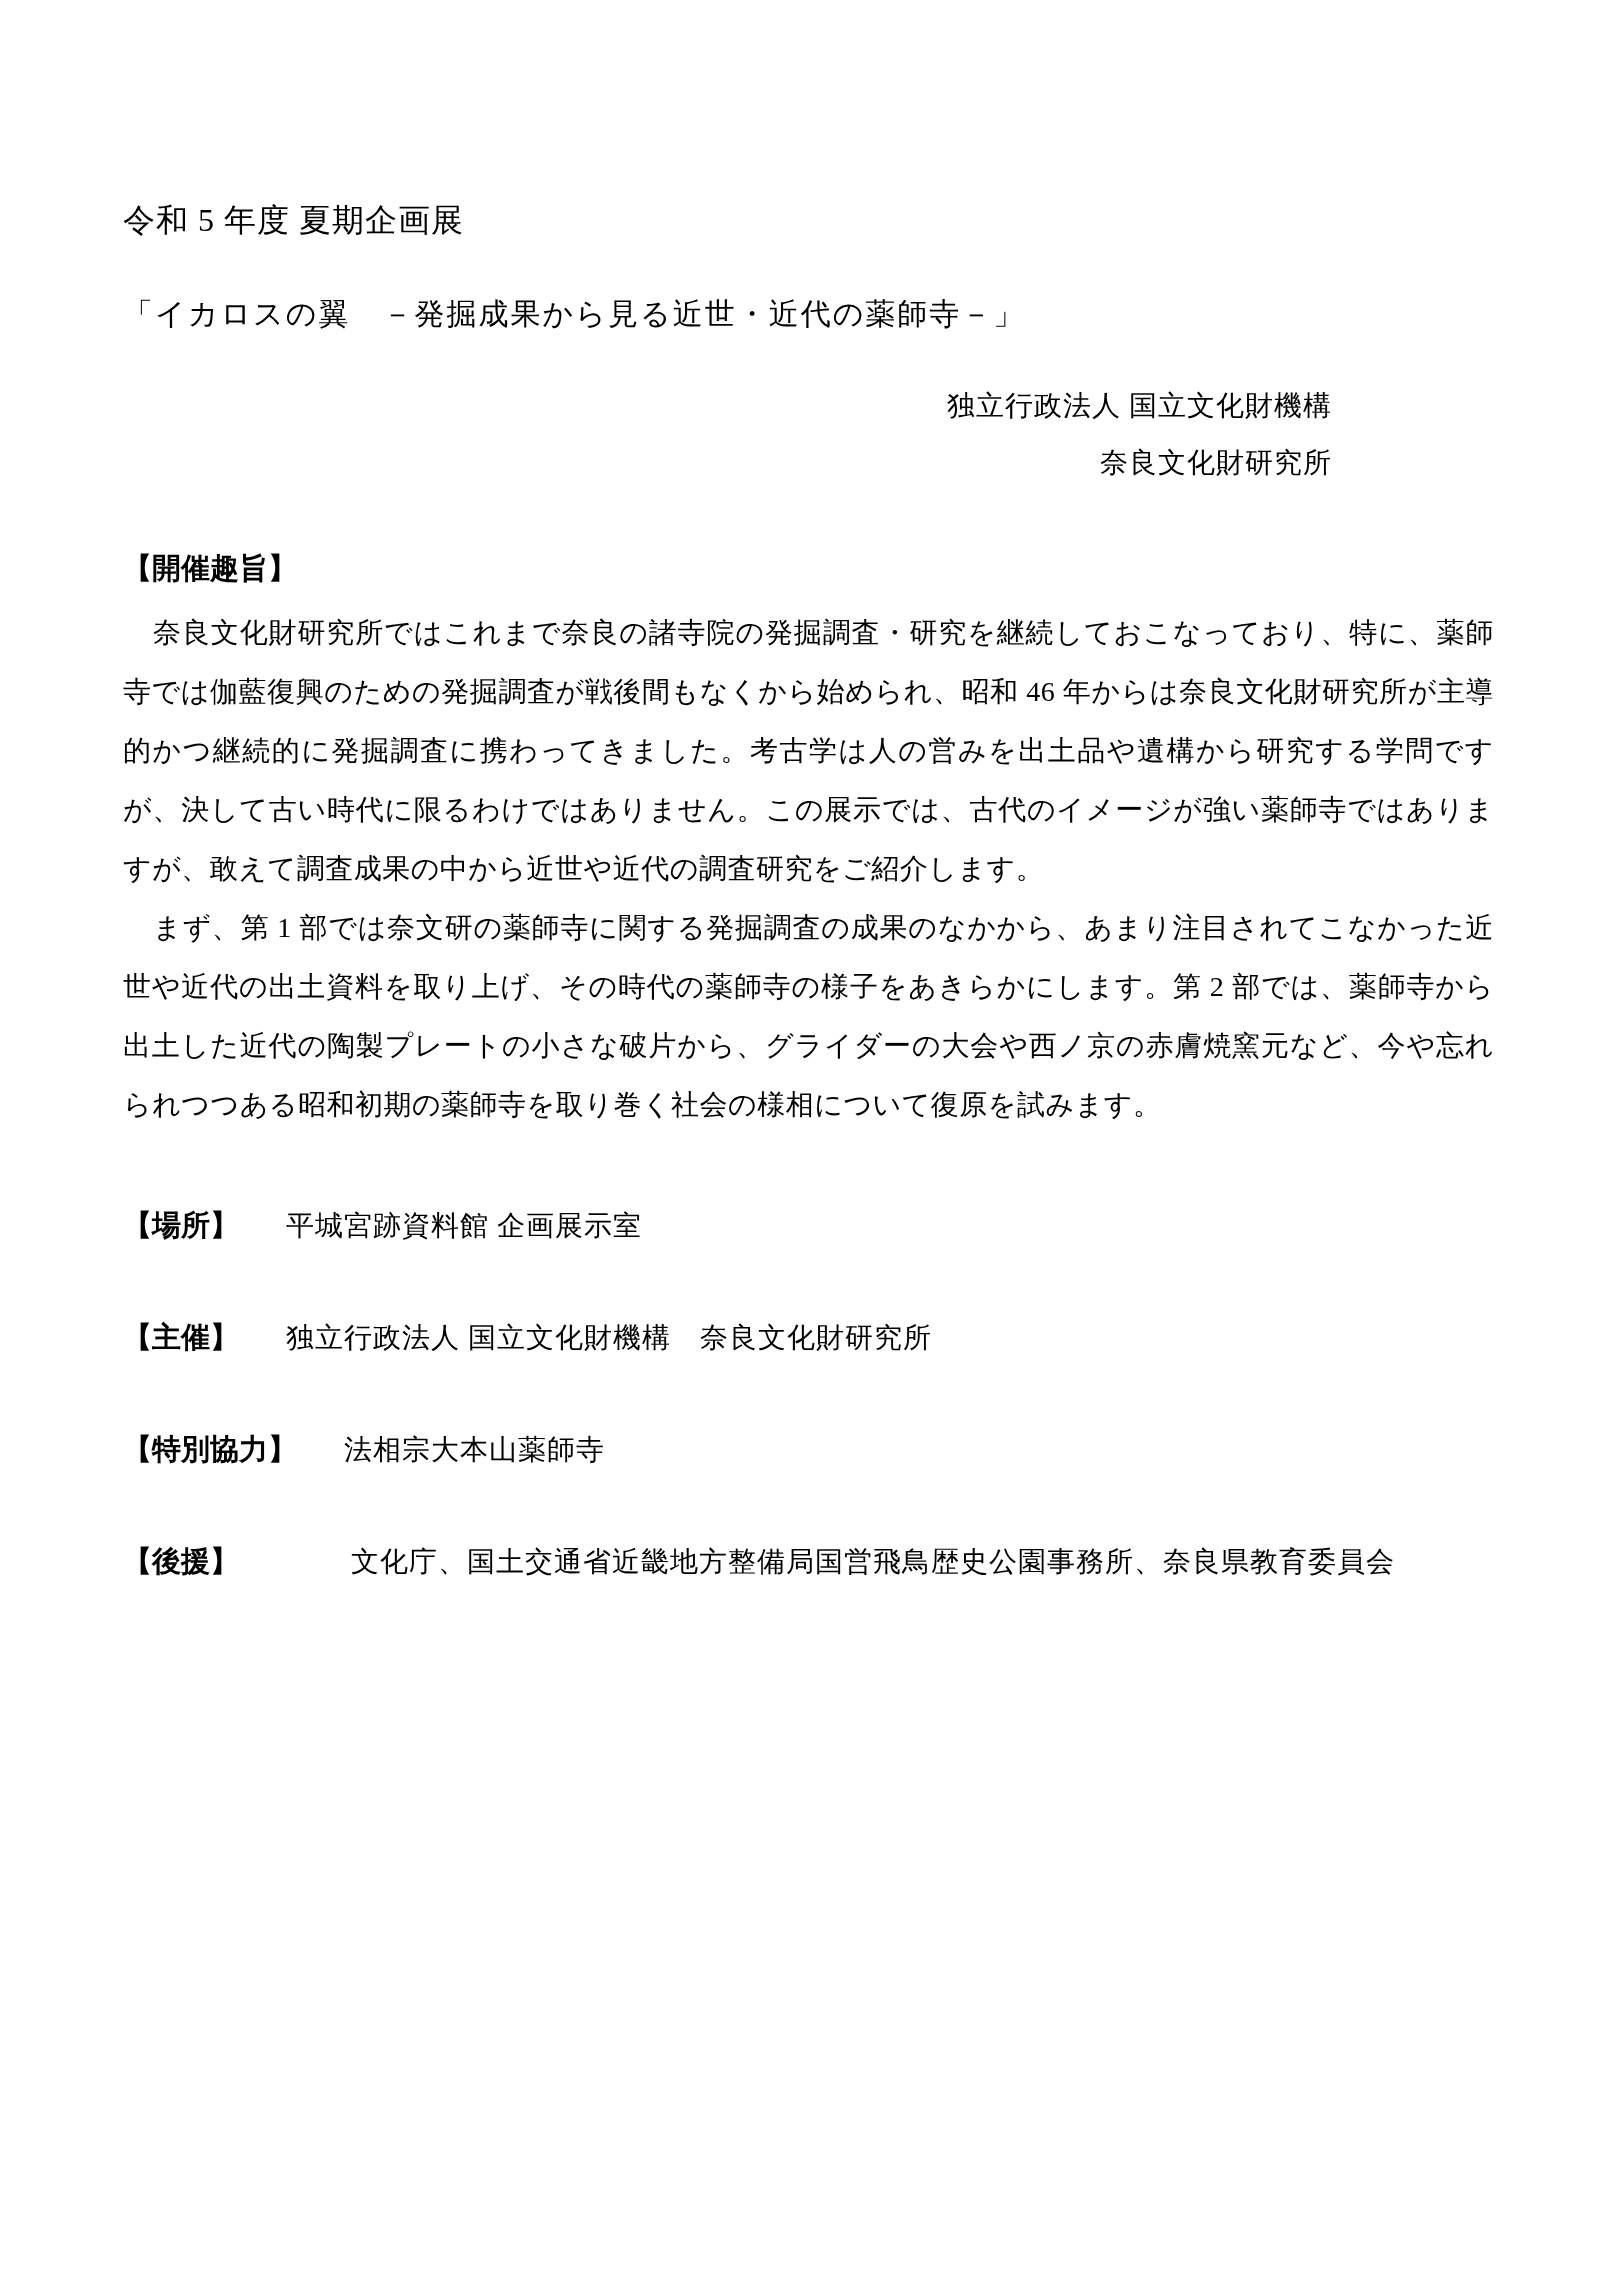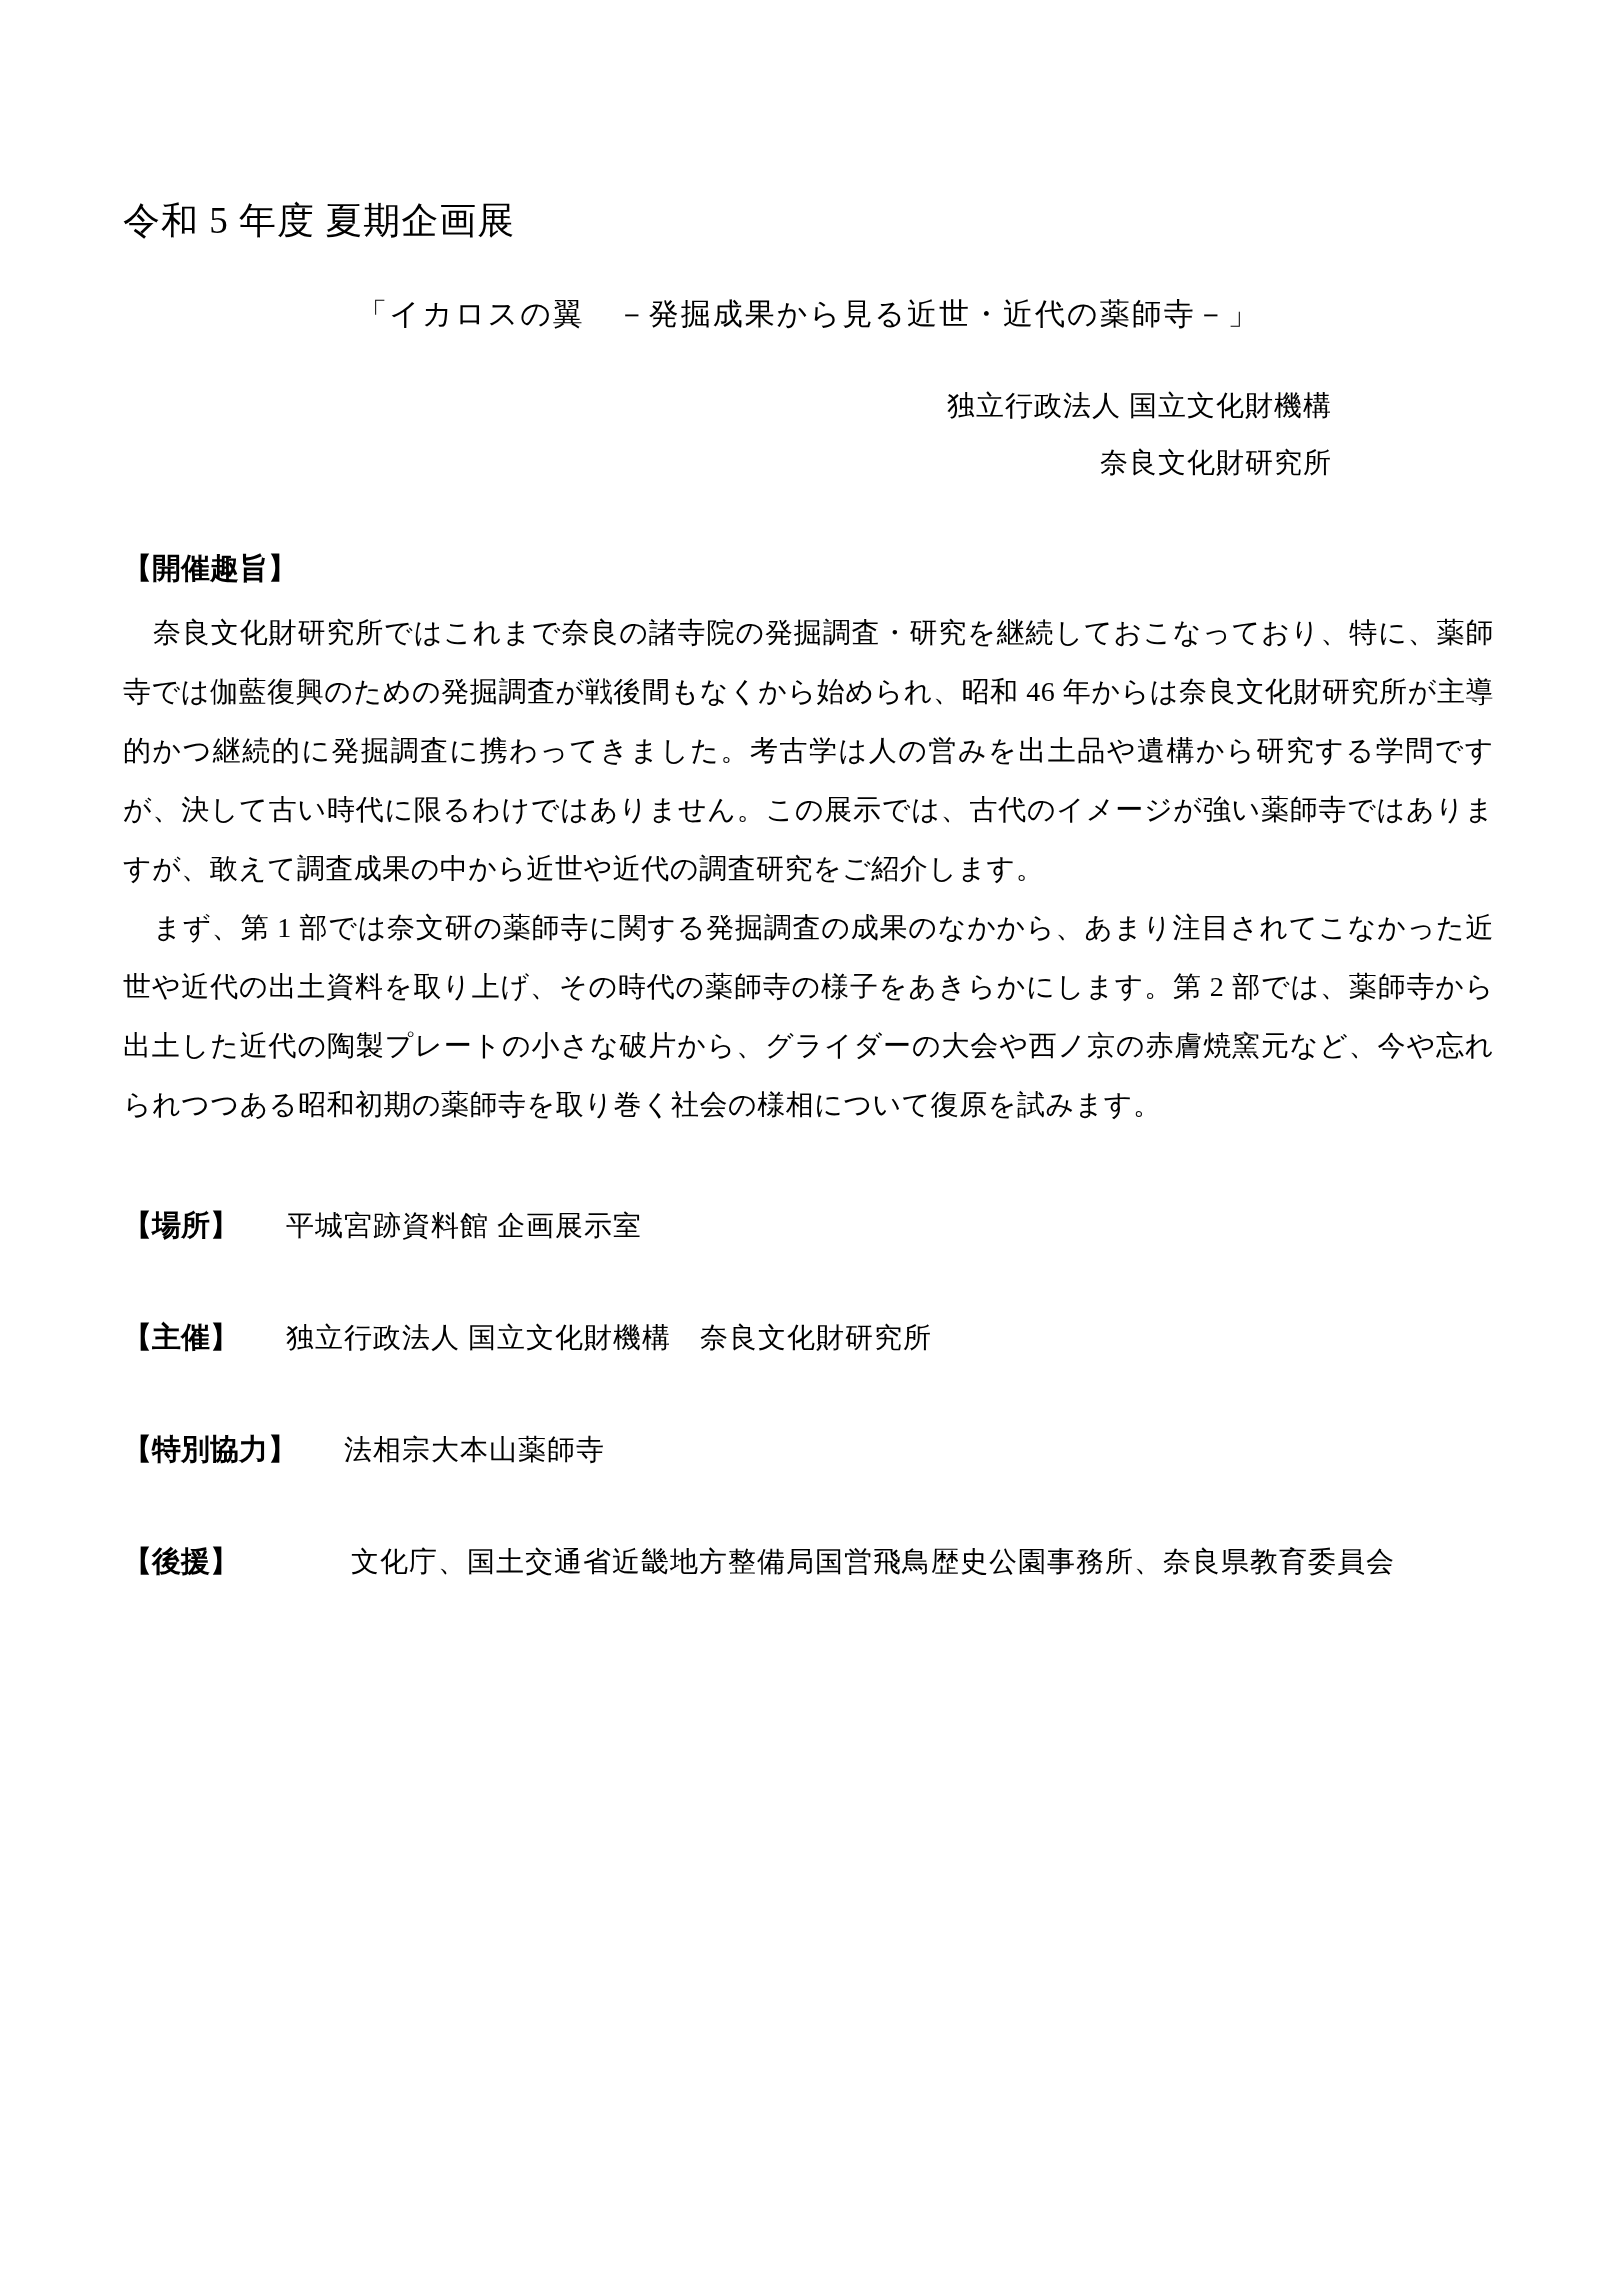--- a/index.html
+++ b/index.html
@@ -12,27 +12,26 @@
     width: 1621px;
     height: 2293px;
     box-sizing: border-box;
     background: #ffffff;
     color: #000000;
     font-family: "Liberation Serif", "DejaVu Serif", serif;
     padding: 201px 127px 0 123px;
     overflow: hidden;
   }
   .supertitle {
-    font-size: 37px;
+    font-size: 32px;
     line-height: 39px;
     letter-spacing: 1px;
   }
   .exhibition-title {
     margin-top: 51px;
-    text-align: center;
     font-size: 30px;
     line-height: 45px;
     letter-spacing: 2px;
     white-space: nowrap;
   }
   .org-block {
     margin-top: 41px;
     text-align: right;
     padding-right: 162px;
     font-size: 28px;

